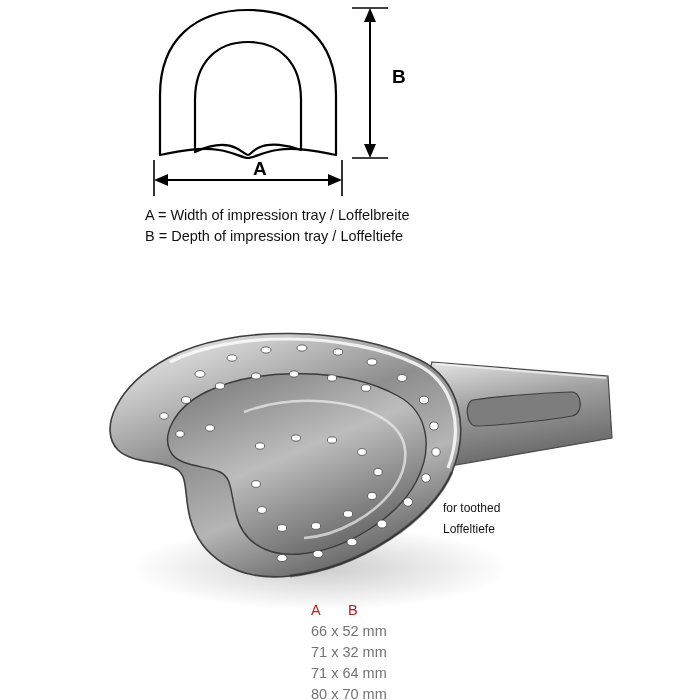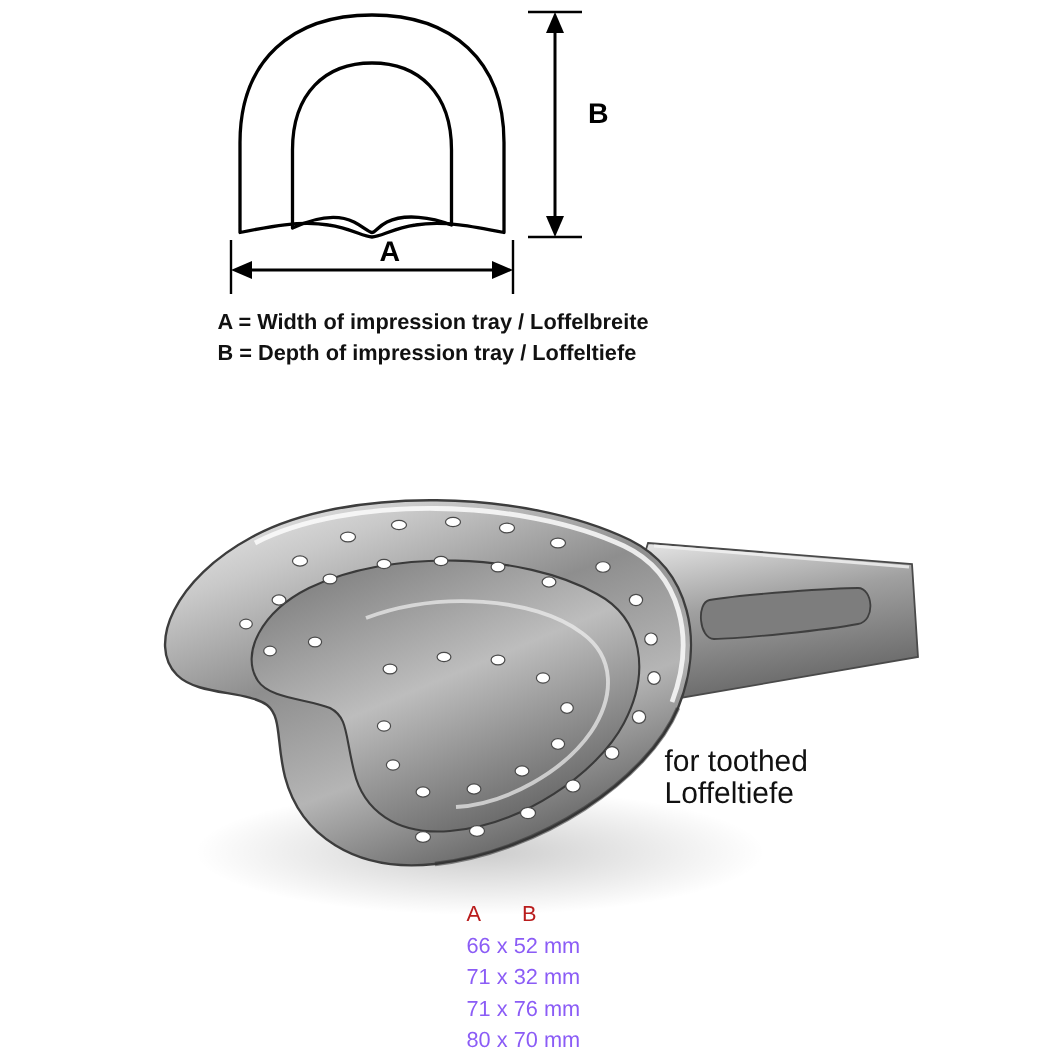--- a/index.html
+++ b/index.html
@@ -32,21 +32,20 @@
     position: absolute;
     left: 145px;
     top: 205px;
     width: 420px;
   }
   .legend-line {
     font-size: 14.5px;
     line-height: 21px;
     white-space: nowrap;
     color: #111;
-    font-weight: bold;
   }
   .photo-wrap {
     position: absolute;
     left: 60px;
     top: 300px;
     width: 580px;
     height: 320px;
   }
   .photo-svg {
     position: absolute;
@@ -54,42 +53,42 @@
     width: 580px;
     height: 320px;
   }
   .caption {
     position: absolute;
     left: 443px;
     top: 498px;
     width: 200px;
   }
   .caption-line {
-    font-size: 20px;
+    font-size: 12px;
     line-height: 21px;
     white-space: nowrap;
     color: #111;
   }
   .sizes {
     position: absolute;
     left: 311px;
     top: 600px;
     width: 220px;
   }
   .size-head {
     font-size: 14.5px;
     line-height: 21px;
     white-space: pre;
     color: #b91c1c;
   }
   .size-line {
     font-size: 14.5px;
     line-height: 21px;
     white-space: nowrap;
-    color: #8b5cf6;
+    color: #737373;
   }
   .label-A, .label-B {
     position: absolute;
     font-size: 19px;
     font-weight: 700;
     color: #000;
   }
   .label-A { left: 253px; top: 158px; }
   .label-B { left: 392px; top: 66px; }
 </style>
@@ -272,17 +271,17 @@
 
   <div class="caption">
     <div class="caption-line">for toothed</div>
     <div class="caption-line">Loffeltiefe</div>
   </div>
 
   <div class="sizes">
     <div class="size-head">A       B</div>
     <div class="size-line">66 x 52 mm</div>
     <div class="size-line">71 x 32 mm</div>
-    <div class="size-line">71 x 76 mm</div>
+    <div class="size-line">71 x 64 mm</div>
     <div class="size-line">80 x 70 mm</div>
   </div>
 
 </div>
 
 </body></html>

